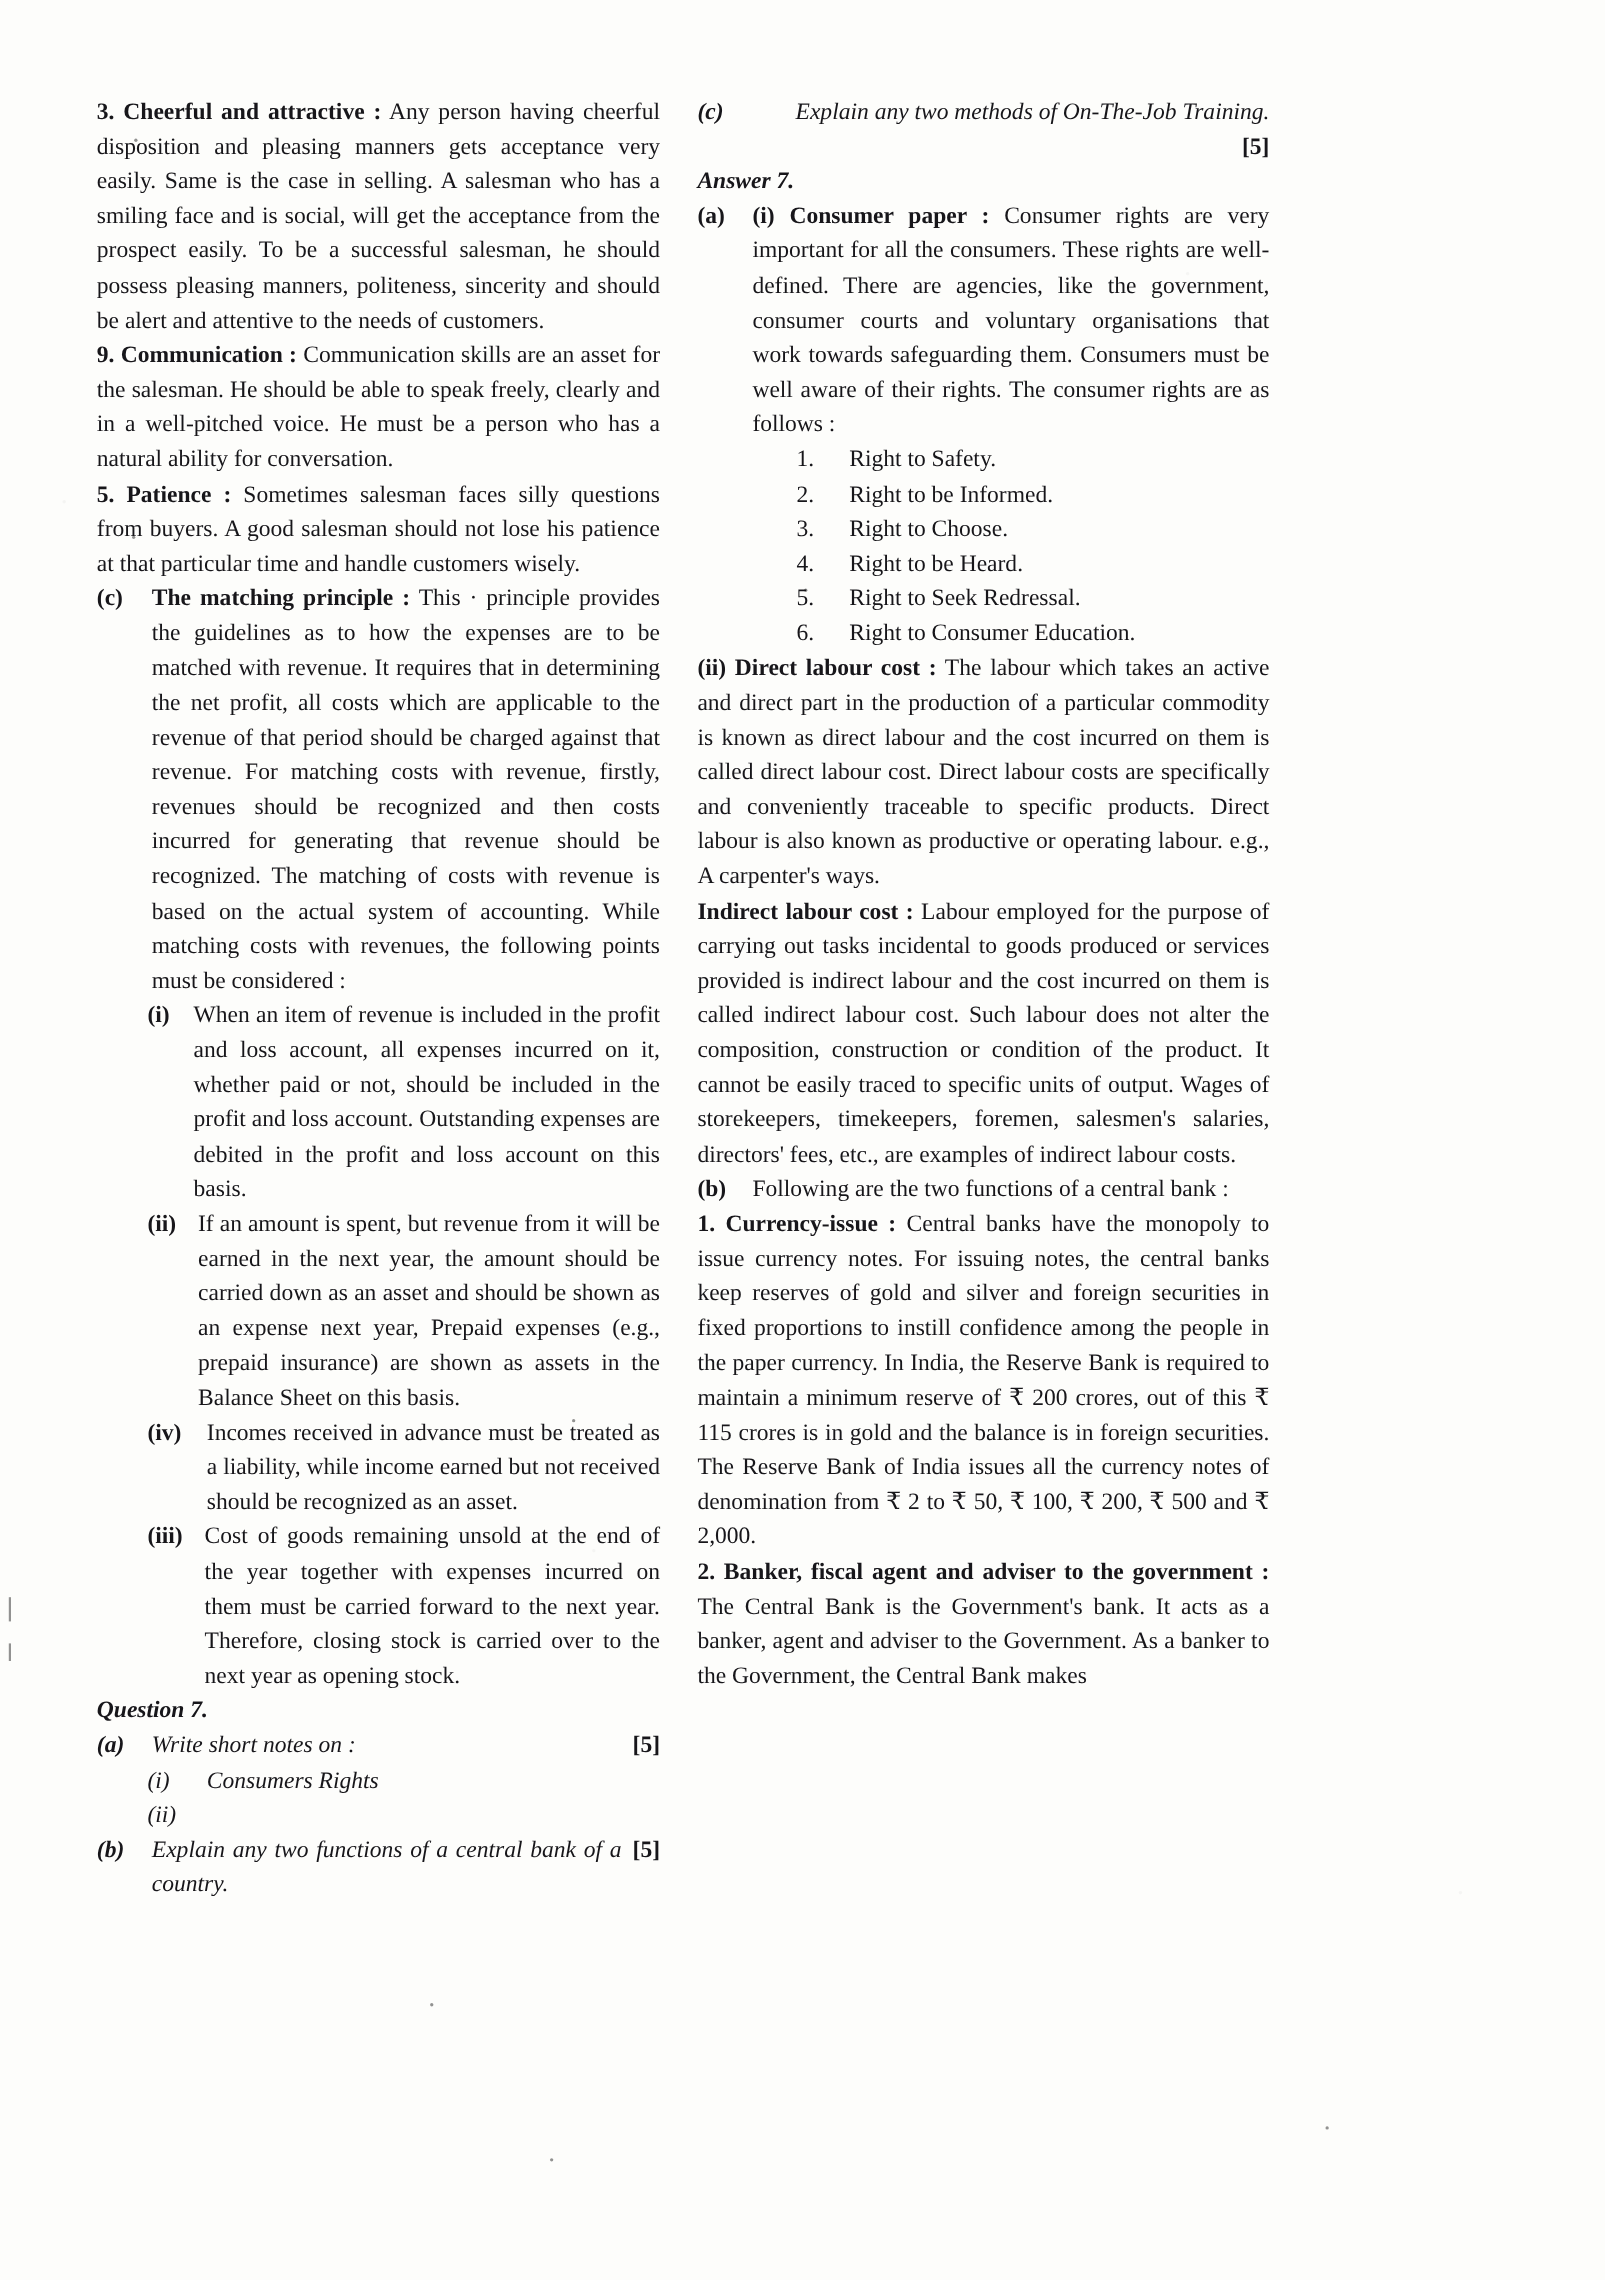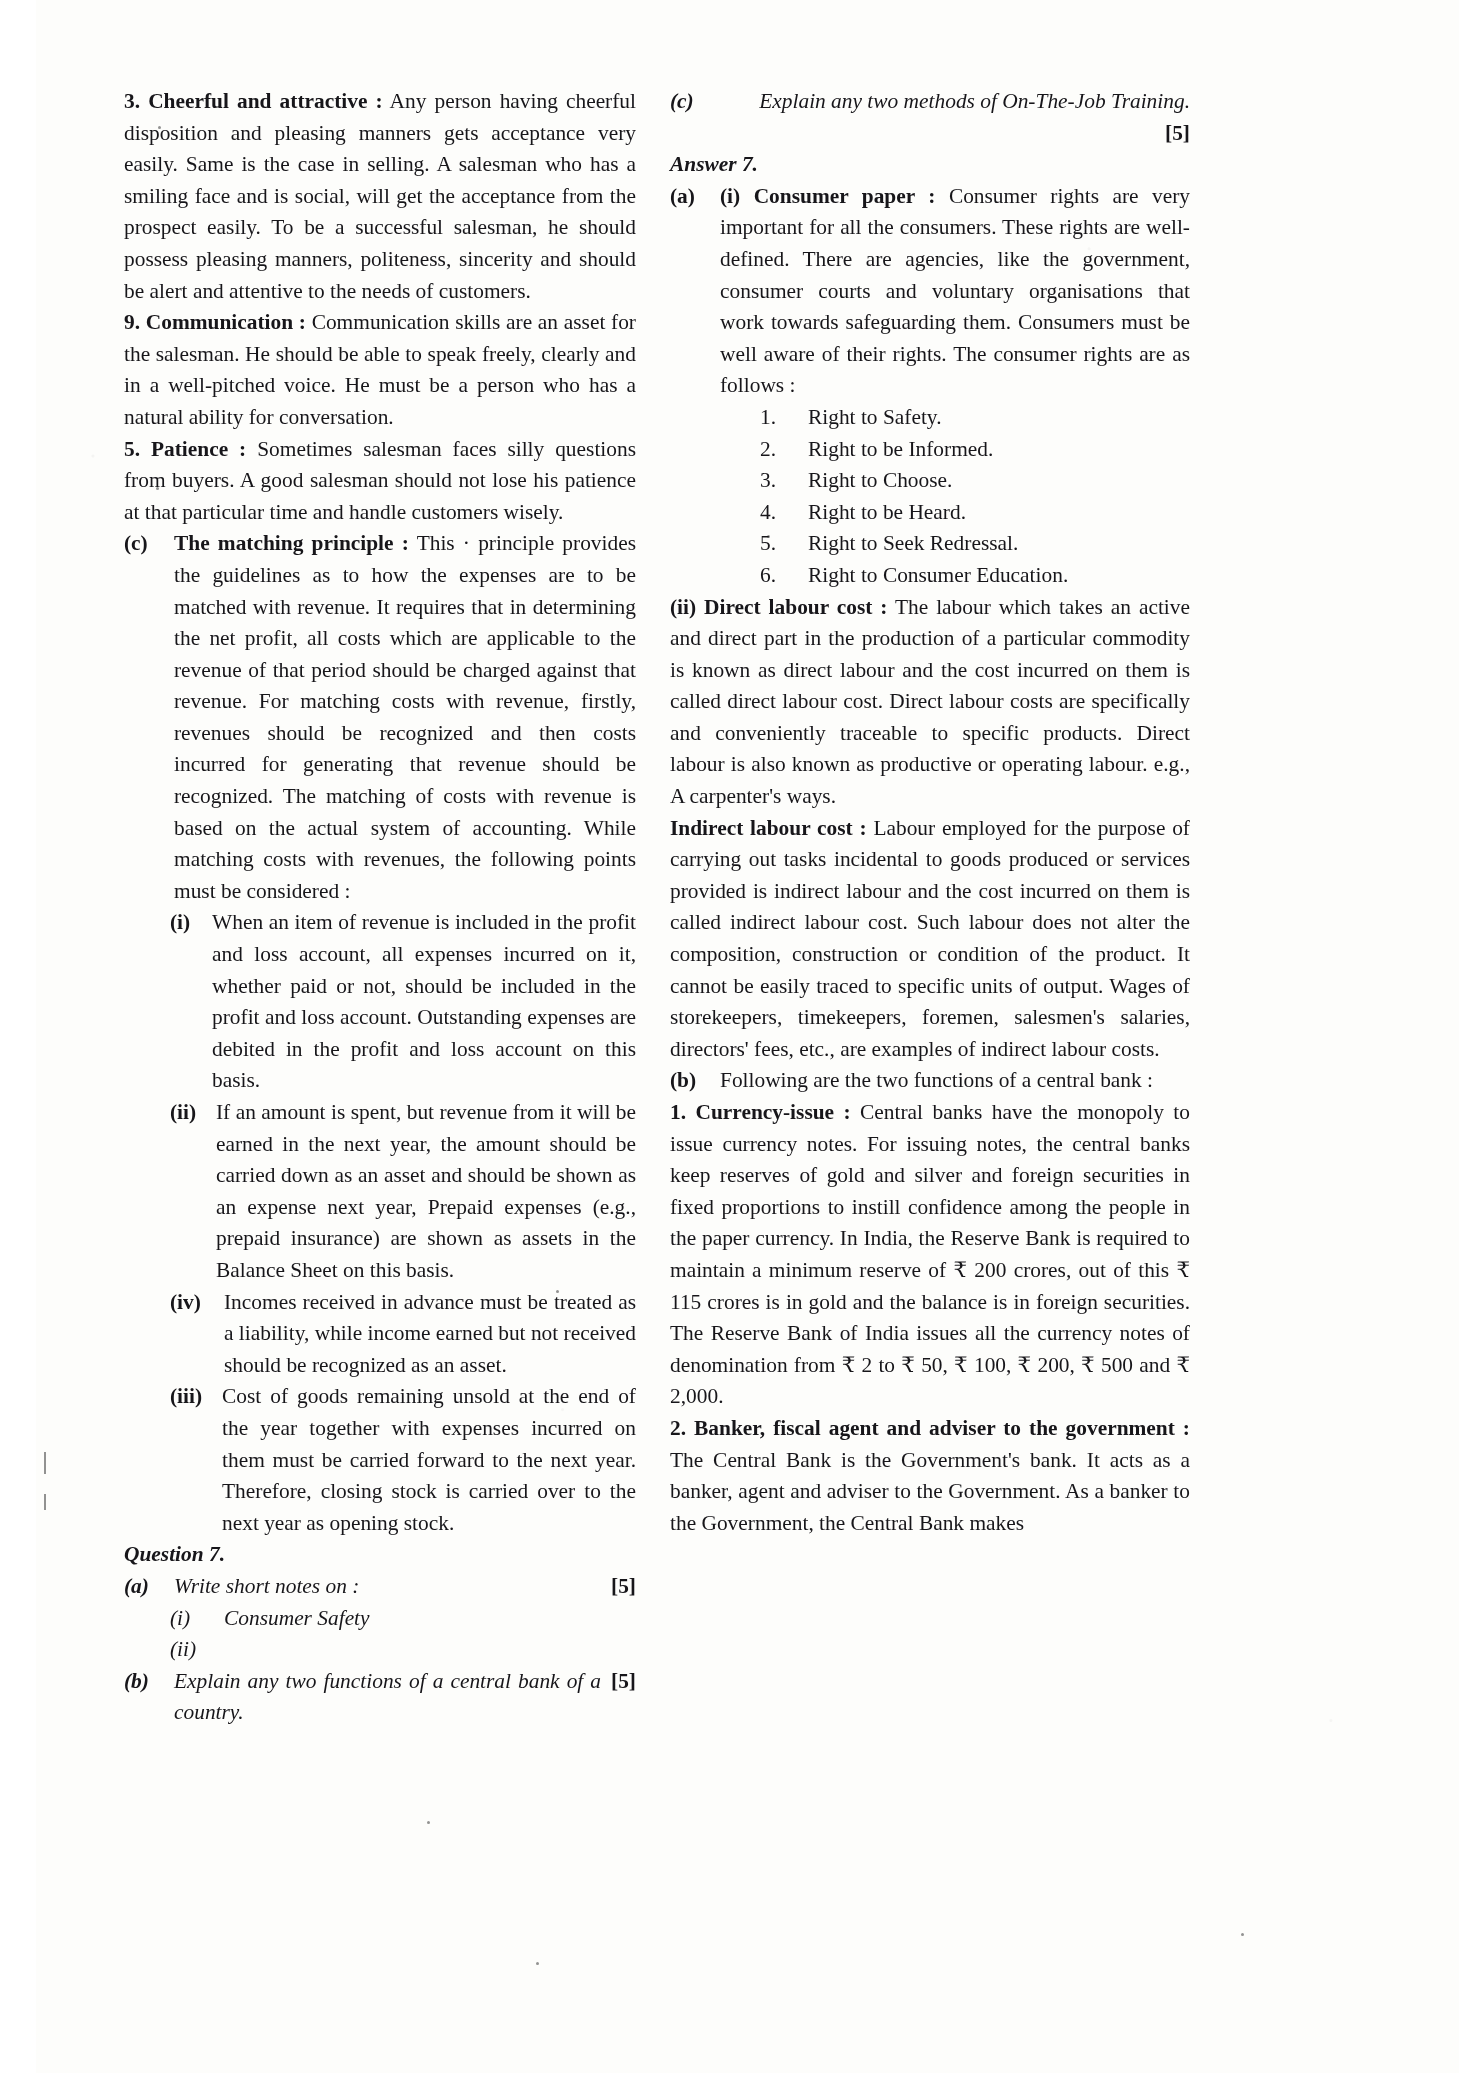--- a/index.html
+++ b/index.html
@@ -12,21 +12,20 @@
     height: 2073px;
     font-family: "Liberation Serif", "DejaVu Serif", serif;
     color: #17161a;
     position: relative;
     overflow: hidden;
   }
   .page {
     position: absolute;
     inset: 0;
     background: #fdfdfb;
-    margin-left: 36px;
   }
   
   .scan-noise {
     position: absolute;
     inset: 0;
     pointer-events: none;
     background:
       radial-gradient(circle at 4% 22%, rgba(0,0,0,0.035) 0 1px, transparent 2px),
       radial-gradient(circle at 37% 68%, rgba(0,0,0,0.03) 0 1px, transparent 2px),
       radial-gradient(circle at 74% 12%, rgba(0,0,0,0.03) 0 1px, transparent 2px),
@@ -191,21 +190,21 @@
 
       <p class="heading">Question 7.</p>
 
       <div class="item">
         <span class="lbl it">(a)</span>
         <span class="body i"><span class="marks-inline" style="font-style:normal;">[5]</span><span>Write short notes on :</span></span>
       </div>
 
       <div class="sub-item">
         <span class="lbl">(i)</span>
-        <span class="body">Consumer Safety</span>
+        <span class="body">Consumers Rights</span>
       </div>
 
       <div class="sub-item">
         <span class="lbl">(ii)</span>
       </div>
 
       <div class="item">
         <span class="lbl it">(b)</span>
         <span class="body i"><span class="marks-inline" style="font-style:normal;">[5]</span><span>Explain any two functions of a central bank of a country.</span></span>
       </div>

